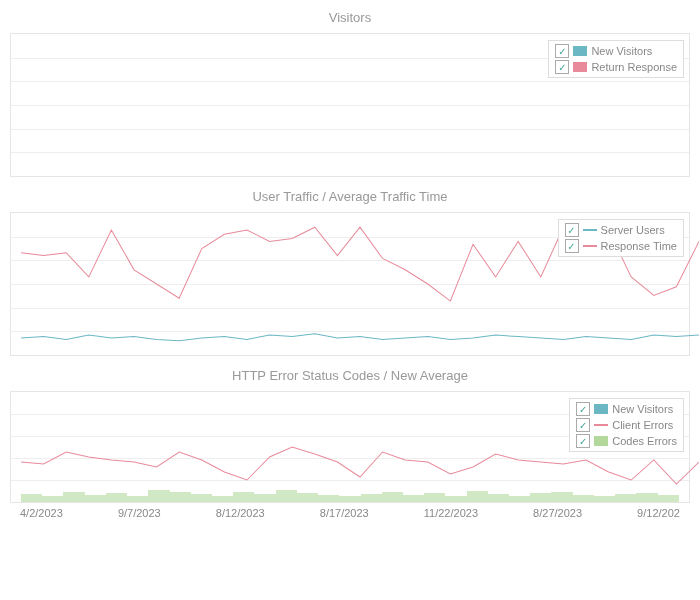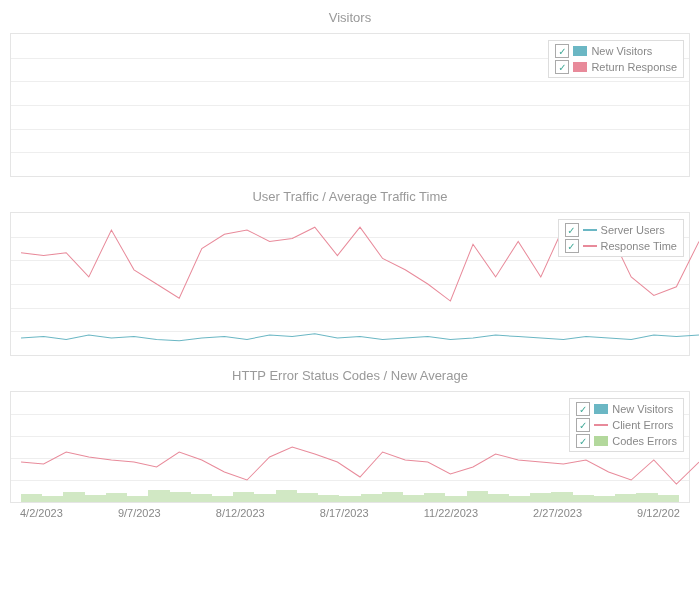--- a/index.html
+++ b/index.html
@@ -360,16 +360,16 @@
       <svg class="svg-lines" width="100%" height="100%" preserveAspectRatio="none" viewBox="0 0 100 100">
         <polyline points="0,63.63636363636363 3.3333333333333335,65.45454545454545 6.666666666666667,54.54545454545455 10,59.090909090909086 13.333333333333334,61.81818181818181 16.666666666666664,63.63636363636363 20,68.18181818181819 23.333333333333332,54.54545454545455 26.666666666666668,61.81818181818181 30,72.72727272727273 33.33333333333333,80 36.666666666666664,59.090909090909086 40,50 43.333333333333336,56.36363636363637 46.666666666666664,63.63636363636363 50,77.27272727272728 53.333333333333336,54.54545454545455 56.666666666666664,61.81818181818181 60,63.63636363636363 63.33333333333333,74.54545454545455 66.66666666666666,68.18181818181819 70,56.36363636363637 73.33333333333333,61.81818181818181 76.66666666666667,63.63636363636363 80,65.45454545454545 83.33333333333334,61.81818181818181 86.66666666666667,72.72727272727273 90,80 93.33333333333333,61.81818181818181 96.66666666666667,83.63636363636364 100,63.63636363636363" fill="none" stroke="#e88a9a" stroke-width="1" vector-effect="non-scaling-stroke"></polyline>
       </svg>
     </div>
   <div class="xaxis">
     <span>4/2/2023</span>
     <span>9/7/2023</span>
     <span>8/12/2023</span>
     <span>8/17/2023</span>
     <span>11/22/2023</span>
-    <span>2/27/2023</span>
+    <span>8/27/2023</span>
     <span>9/12/202</span>
   </div>
 </div>
 
 </body></html>

